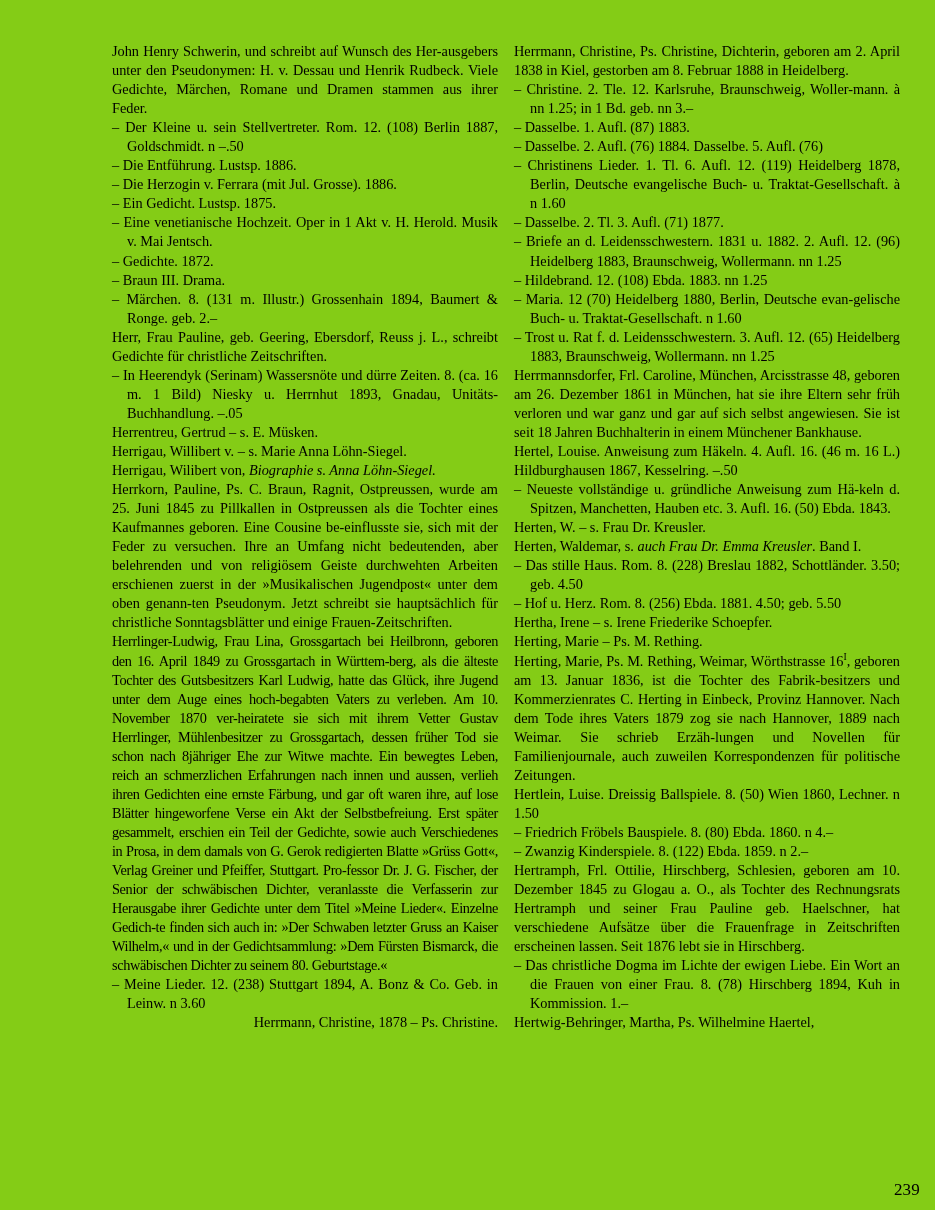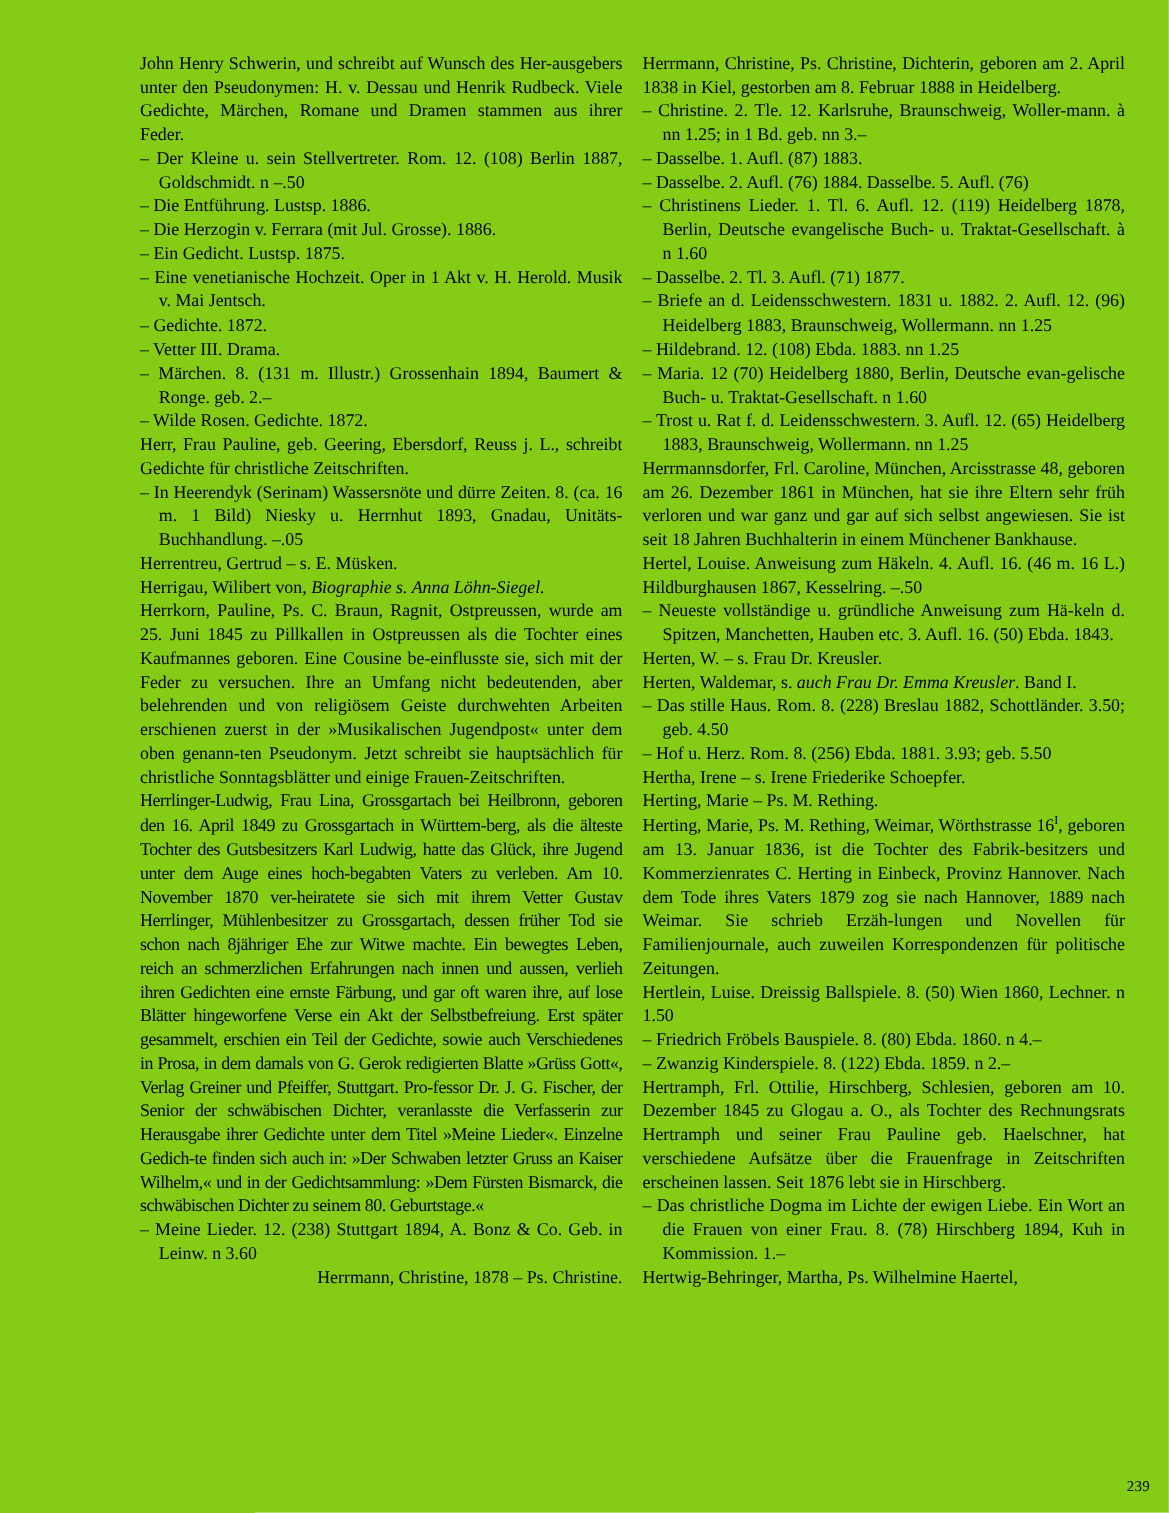--- a/index.html
+++ b/index.html
@@ -76,51 +76,51 @@
     line-height: 0;
   }
 
   
   .tight { letter-spacing: -0.35px; }
 
   .folio {
     position: absolute;
     right: 15px;
     bottom: 14px;
-    font-size: 12px;
+    font-size: 17px;
     line-height: 13px;
     letter-spacing: 0.2px;
   }
 </style>
 </head>
 <body>
 
 <div class="page">
   <div class="columns">
 
     <div class="col col-left">
 
       <p class="entry body">John Henry Schwerin, und schreibt auf Wunsch des Her-ausgebers unter den Pseudonymen: H. v. Dessau und Henrik Rudbeck. Viele Gedichte, Märchen, Romane und Dramen stammen aus ihrer Feder.</p>
 
       <p class="entry work">– Der Kleine u. sein Stellvertreter. Rom. 12. (108) Berlin 1887, Goldschmidt. n –.50</p>
       <p class="entry work">– Die Entführung. Lustsp. 1886.</p>
       <p class="entry work">– Die Herzogin v. Ferrara (mit Jul. Grosse). 1886.</p>
       <p class="entry work">– Ein Gedicht. Lustsp. 1875.</p>
       <p class="entry work">– Eine venetianische Hochzeit. Oper in 1 Akt v. H. Herold. Musik v. Mai Jentsch.</p>
       <p class="entry work">– Gedichte. 1872.</p>
-      <p class="entry work">– Vetter III. Drama.</p>
+      <p class="entry work">– Braun III. Drama.</p>
       <p class="entry work">– Märchen. 8. (131 m. Illustr.) Grossenhain 1894, Baumert &amp; Ronge. geb. 2.–</p>
-      <p class="entry work">– Wilde Rosen. Gedichte. 1872.</p>
 
       <p class="entry body"><b class="hw">Herr,</b><span> Frau Pauline, geb. Geering, Ebersdorf, Reuss j. L., schreibt Gedichte für christliche Zeitschriften.</span></p>
 
       <p class="entry work">– In Heerendyk (Serinam) Wassersnöte und dürre Zeiten. 8. (ca. 16 m. 1 Bild) Niesky u. Herrnhut 1893, Gnadau, Unitäts-Buchhandlung. –.05</p>
 
       <p class="entry body"><b class="hw">Herrentreu,</b><span> Gertrud – s. E. Müsken.</span></p>
 
+      <p class="entry body"><b class="hw">Herrigau,</b><span> Willibert v. – s. Marie Anna Löhn-Siegel.</span></p>
 
       <p class="entry body"><b class="hw">Herrigau,</b><span> Wilibert von, </span><i class="it">Biographie s. Anna Löhn-Siegel.</i></p>
 
 
       <p class="entry body"><b class="hw">Herrkorn,</b><span> Pauline, Ps. C. Braun, Ragnit, Ostpreussen, wurde am 25. Juni 1845 zu Pillkallen in Ostpreussen als die Tochter eines Kaufmannes geboren. Eine Cousine be-einflusste sie, sich mit der Feder zu versuchen. Ihre an Umfang nicht bedeutenden, aber belehrenden und von religiösem Geiste durchwehten Arbeiten erschienen zuerst in der »Musikalischen Jugendpost« unter dem oben genann-ten Pseudonym. Jetzt schreibt sie hauptsächlich für christliche Sonntagsblätter und einige Frauen-Zeitschriften.</span></p>
 
       <p class="entry body tight"><b class="hw">Herrlinger-Ludwig,</b><span> Frau Lina, Grossgartach bei Heilbronn, geboren den 16. April 1849 zu Grossgartach in Württem-berg, als die älteste Tochter des Gutsbesitzers Karl Ludwig, hatte das Glück, ihre Jugend unter dem Auge eines hoch-begabten Vaters zu verleben. Am 10. November 1870 ver-heiratete sie sich mit ihrem Vetter Gustav Herrlinger, Mühlenbesitzer zu Grossgartach, dessen früher Tod sie schon nach 8jähriger Ehe zur Witwe machte. Ein bewegtes Leben, reich an schmerzlichen Erfahrungen nach innen und aussen, verlieh ihren Gedichten eine ernste Färbung, und gar oft waren ihre, auf lose Blätter hingeworfene Verse ein Akt der Selbstbefreiung. Erst später gesammelt, erschien ein Teil der Gedichte, sowie auch Verschiedenes in Prosa, in dem damals von G. Gerok redigierten Blatte »Grüss Gott«, Verlag Greiner und Pfeiffer, Stuttgart. Pro-fessor Dr. J. G. Fischer, der Senior der schwäbischen Dichter, veranlasste die Verfasserin zur Herausgabe ihrer Gedichte unter dem Titel »Meine Lieder«. Einzelne Gedich-te finden sich auch in: »Der Schwaben letzter Gruss an Kaiser Wilhelm,« und in der Gedichtsammlung: »Dem Fürsten Bismarck, die schwäbischen Dichter zu seinem 80. Geburtstage.«</span></p>
 
       <p class="entry work">– Meine Lieder. 12. (238) Stuttgart 1894, A. Bonz &amp; Co. Geb. in Leinw. n 3.60</p>
 
@@ -145,21 +145,21 @@
 
       <p class="entry body"><b class="hw">Hertel,</b><span> Louise. Anweisung zum Häkeln. 4. Aufl. 16. (46 m. 16 L.) Hildburghausen 1867, Kesselring. –.50</span></p>
 
       <p class="entry work-right">– Neueste vollständige u. gründliche Anweisung zum Hä-keln d. Spitzen, Manchetten, Hauben etc. 3. Aufl. 16. (50) Ebda. 1843.</p>
 
       <p class="entry body"><b class="hw">Herten,</b><span> W. – s. Frau Dr. Kreusler.</span></p>
 
       <p class="entry body"><b class="hw">Herten,</b><span> Waldemar, s. </span><i class="it">auch Frau Dr. Emma Kreusler</i><span>. Band I.</span></p>
 
       <p class="entry work-right">– Das stille Haus. Rom. 8. (228) Breslau 1882, Schottländer. 3.50; geb. 4.50</p>
-      <p class="entry work-right">– Hof u. Herz. Rom. 8. (256) Ebda. 1881. 3.93; geb. 5.50</p>
+      <p class="entry work-right">– Hof u. Herz. Rom. 8. (256) Ebda. 1881. 4.50; geb. 5.50</p>
 
       <p class="entry body"><b class="hw">Hertha,</b><span> Irene – s. Irene Friederike Schoepfer.</span></p>
 
       <p class="entry body"><b class="hw">Herting,</b><span> Marie – Ps. M. Rething.</span></p>
 
       <p class="entry body"><b class="hw">Herting,</b><span> Marie, Ps. M. Rething, Weimar, Wörthstrasse 16</span><span class="sup">I</span><span>, geboren am 13. Januar 1836, ist die Tochter des Fabrik-besitzers und Kommerzienrates C. Herting in Einbeck, Provinz Hannover. Nach dem Tode ihres Vaters 1879 zog sie nach Hannover, 1889 nach Weimar. Sie schrieb Erzäh-lungen und Novellen für Familienjournale, auch zuweilen Korrespondenzen für politische Zeitungen.</span></p>
 
 
       <p class="entry body"><b class="hw">Hertlein,</b><span> Luise. Dreissig Ballspiele. 8. (50) Wien 1860, Lechner. n 1.50</span></p>
 

